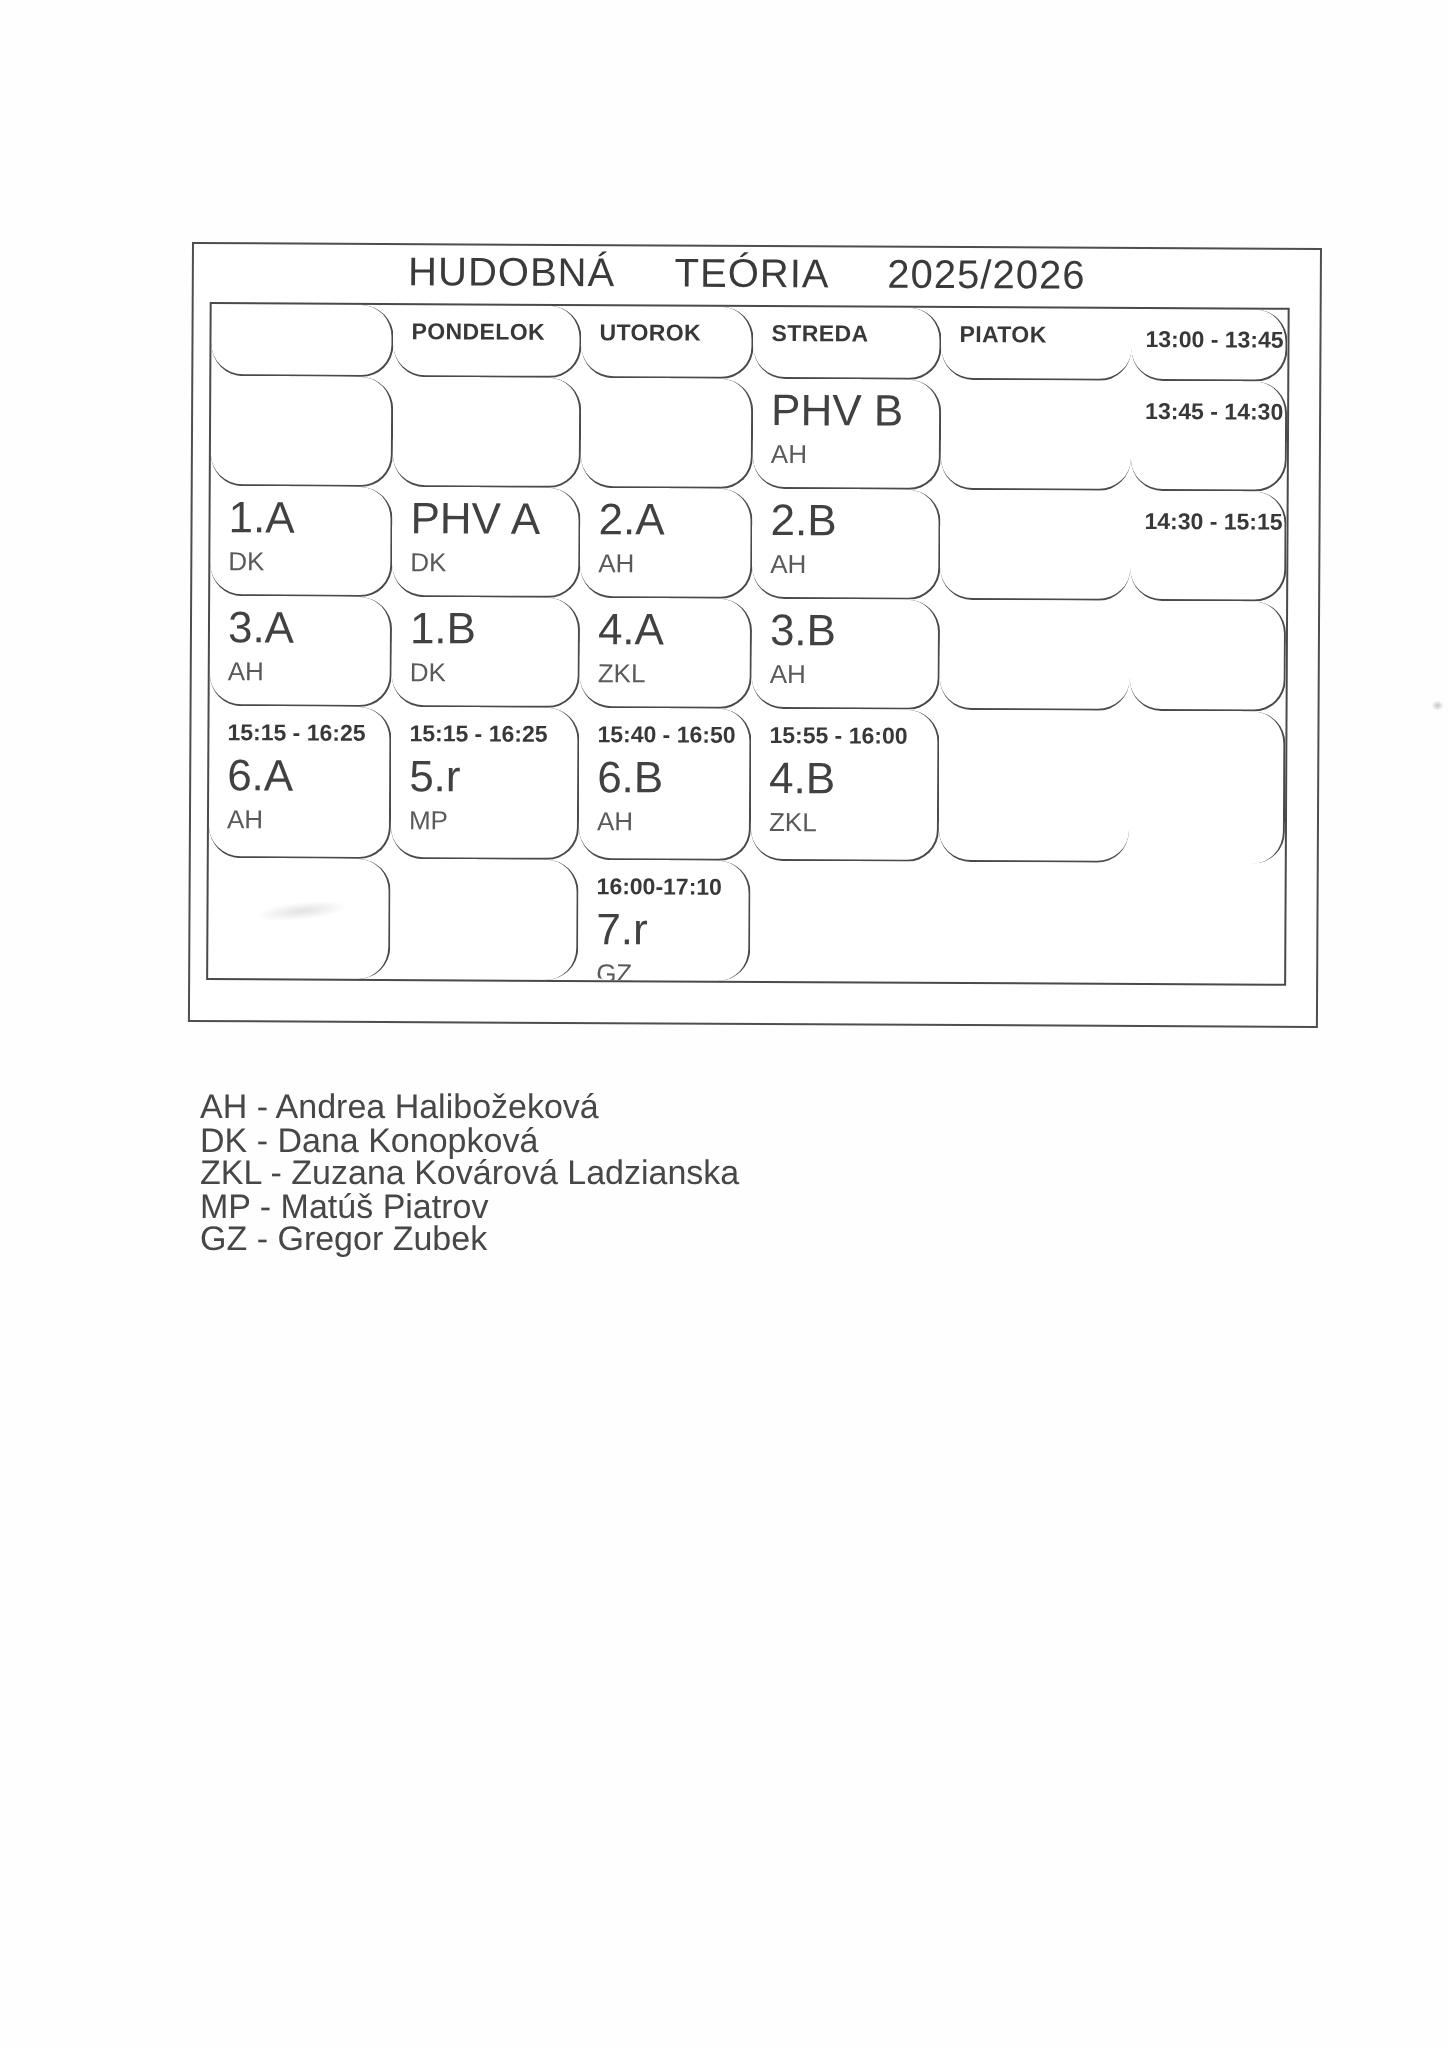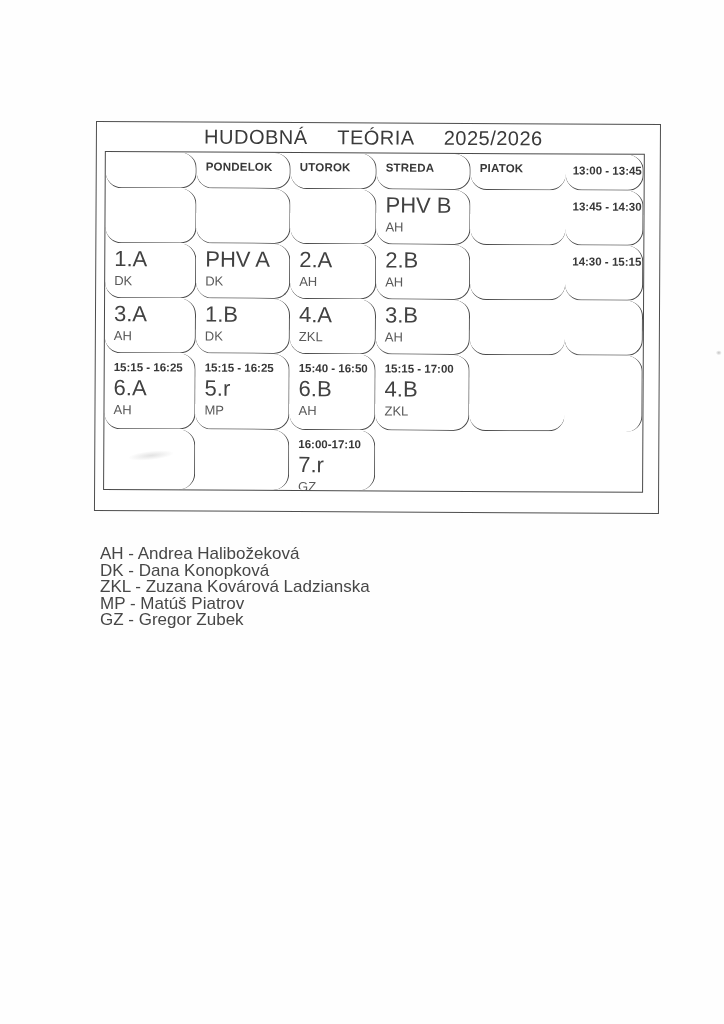--- a/index.html
+++ b/index.html
@@ -158,21 +158,21 @@
         <div class="ct">15:15 - 16:25</div>
         <div class="cls">5.r</div>
         <div class="tch">MP</div>
       </div>
       <div class="c cell">
         <div class="ct">15:40 - 16:50</div>
         <div class="cls">6.B</div>
         <div class="tch">AH</div>
       </div>
       <div class="c cell">
-        <div class="ct">15:15 - 17:00</div>
+        <div class="ct">15:55 - 16:00</div>
         <div class="cls">4.B</div>
         <div class="tch">ZKL</div>
       </div>
       <div class="c cell lastcol">
         
         
       </div>
 
       <div class="c cell lastrow">
         

